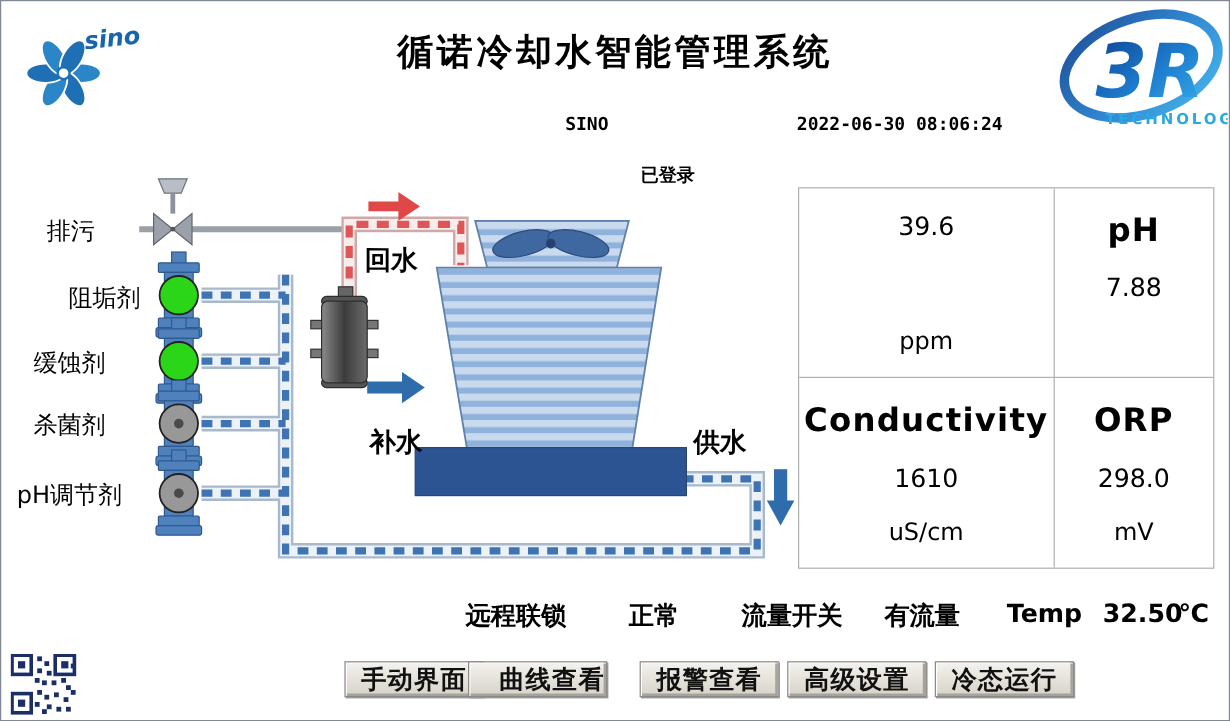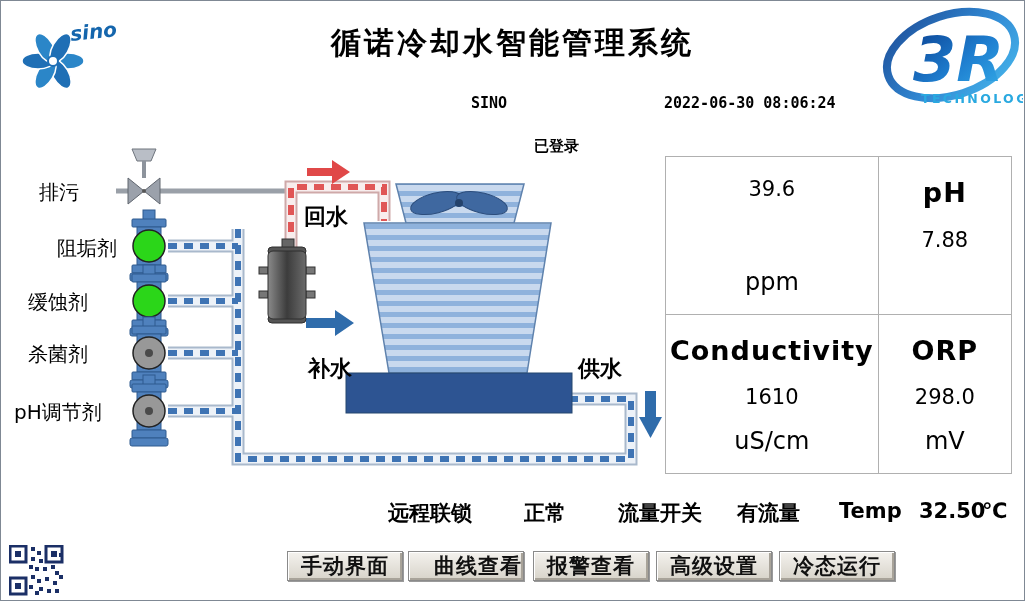--- a/index.html
+++ b/index.html
@@ -18,21 +18,21 @@
   .panel{
     left:664px;top:155px;width:345px;height:316px;background:#fff;
     border:1px solid #b0b0b0;display:grid;grid-template-columns:1fr 1fr;grid-template-rows:1fr 1fr;
   }
   .mcell{display:flex;flex-direction:column;align-items:center;justify-content:space-between;
          padding:20px 4px 18px;box-sizing:border-box;}
   .mcell.bR{border-right:1px solid #b0b0b0;}
   .mcell.bB{border-bottom:1px solid #b0b0b0;}
   .mname{font-size:27px;font-weight:600;letter-spacing:1px;}
   .mval{font-size:21px;}
-  .munit{font-size:24px;min-height:24px;}
+  .munit{font-size:20px;min-height:24px;}
   
   .stat{top:498px;font-size:21px;font-weight:600;margin-left:44px;}
   
   .hmibtn{
     position:absolute;top:550px;width:116px;height:30px;
     background:linear-gradient(#f4f2ee,#d7d3c9);
     border:1px solid #8a8a8a;
     box-shadow:inset 1px 1px 0 #ffffff, inset -2px -2px 0 #a8a399, 1px 1px 0 #9a9a9a;
     font-family:"DejaVu Sans","Liberation Sans",sans-serif;
     font-size:21px;font-weight:700;color:#111;letter-spacing:1px;cursor:pointer;padding:0;
@@ -221,21 +221,21 @@
 
   <span class="abs stat" style="left:343px;">远程联锁</span>
   <span class="abs stat" style="left:479px;">正常</span>
   <span class="abs stat" style="left:573px;">流量开关</span>
   <span class="abs stat" style="left:692px;">有流量</span>
   <span class="abs stat" style="left:794px;">Temp</span>
   <span class="abs stat" style="left:874px;">32.50</span>
   <span class="abs stat" style="left:937px;">℃</span>
 
   <button class="hmibtn" style="left:286px;">手动界面</button>
-  <button class="hmibtn" style="left:407px;padding-left:24px;">曲线查看</button>
+  <button class="hmibtn" style="left:389px;padding-left:24px;">曲线查看</button>
   <button class="hmibtn" style="left:532px;">报警查看</button>
   <button class="hmibtn" style="left:655px;">高级设置</button>
   <button class="hmibtn" style="left:778px;">冷态运行</button>
 
   <svg class="abs" style="left:8px;top:544px;" width="56" height="52" viewBox="0 0 56 52">
     <rect width="56" height="52" fill="#fff"></rect>
     <rect x="1" y="1" width="16" height="16" fill="none" stroke="#1b2f66" stroke-width="3"></rect>
     <rect x="6" y="6" width="6" height="6" fill="#1b2f66"></rect>
     <rect x="37" y="1" width="16" height="16" fill="none" stroke="#1b2f66" stroke-width="3"></rect>
     <rect x="42" y="6" width="6" height="6" fill="#1b2f66"></rect>

